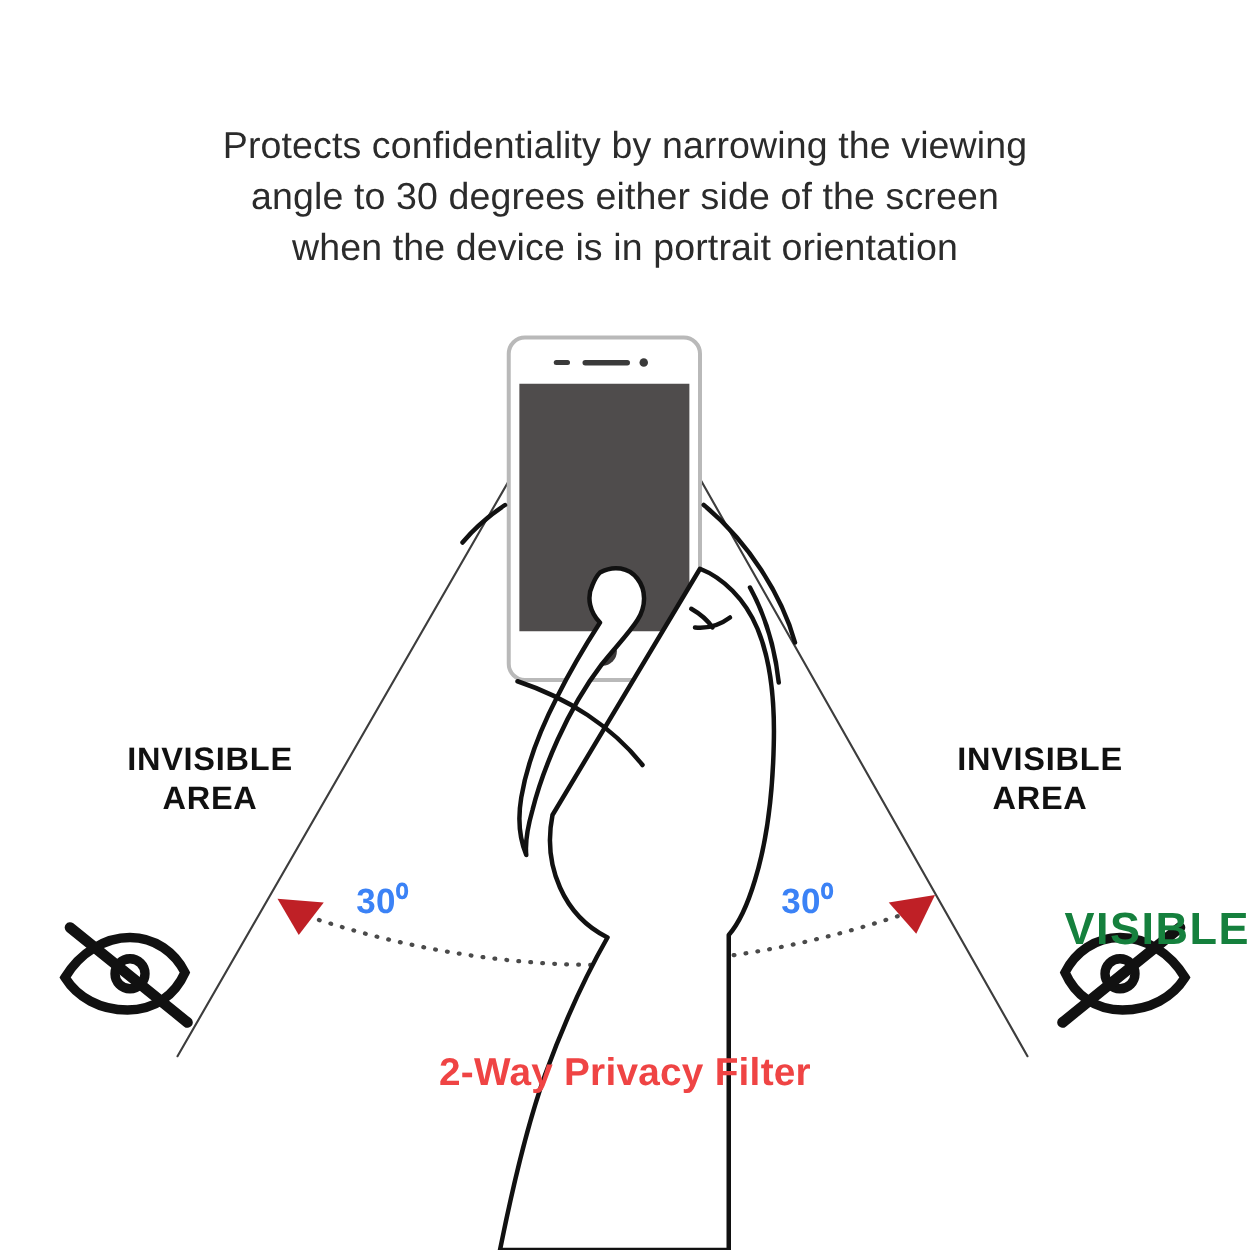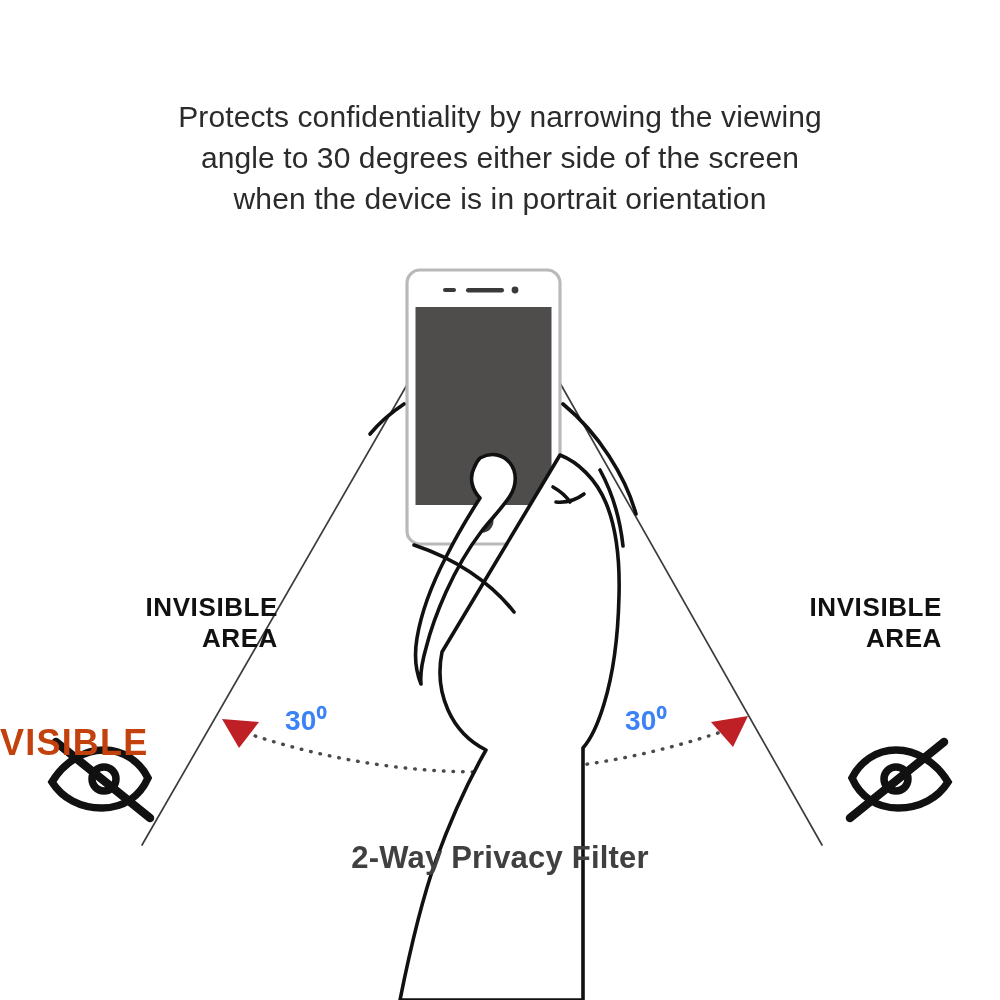--- a/index.html
+++ b/index.html
@@ -41,21 +41,21 @@
     left: 0;
     top: 0;
     width: 1000px;
     height: 1000px;
   }
 
   
   .invisible-label {
     position: absolute;
     width: 220px;
-    text-align: right;
+    text-align: center;
     color: #111111;
     font-size: 26px;
     line-height: 31px;
     font-weight: 700;
     letter-spacing: 0.6px;
   }
   .invisible-label.left  { left: 58px;  top: 592px; }
   .invisible-label.right { left: 722px; top: 592px; }
 
   .angle-label {
@@ -66,34 +66,34 @@
     letter-spacing: 0.3px;
   }
   .angle-label.left  { left: 285px; top: 700px; }
   .angle-label.right { left: 625px; top: 700px; }
 
   .visible-label {
     position: absolute;
     left: 0;
     top: 722px;
     width: 1000px;
-    text-align: left;
-    color: #c2410c;
+    text-align: right;
+    color: #15803d;
     font-size: 36px;
     font-weight: 700;
     letter-spacing: 1.2px;
   }
 
   .caption-label {
     position: absolute;
     left: 0;
     top: 840px;
     width: 1000px;
     text-align: center;
-    color: #404040;
+    color: #ef4444;
     font-size: 31px;
     font-weight: 700;
     letter-spacing: 0.2px;
   }
 </style>
 </head>
 <body>
 
 <div id="stage">
 

